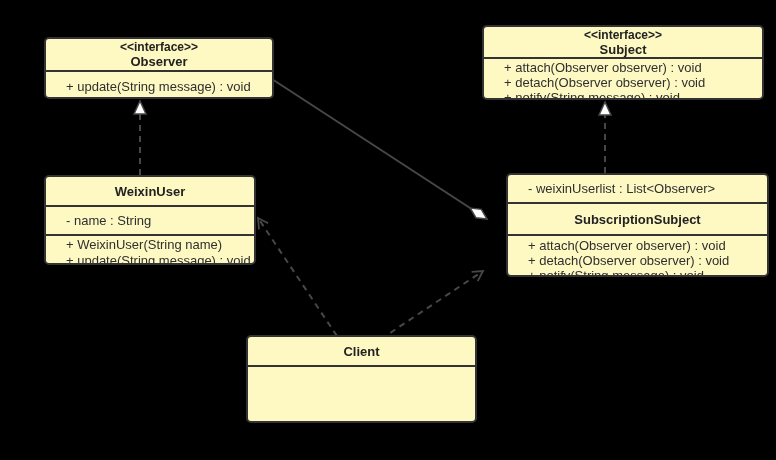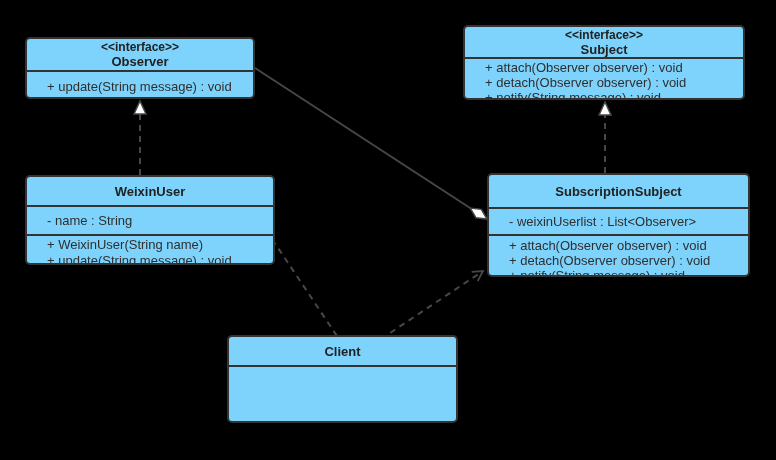--- a/index.html
+++ b/index.html
@@ -26,26 +26,27 @@
     stroke-dasharray: 6 5;
     fill: none;
   }
   .connector-solid {
     stroke: #474747;
     stroke-width: 2;
     fill: none;
   }
   .uml-box {
     position: absolute;
-    background: #7dd3fc;
+    background: #fef9c3;
     border: 2px solid #333333;
     border-radius: 5px;
     box-sizing: border-box;
     color: #2f2f2f;
     overflow: hidden;
+    margin-left: 19px;
   }
   .compartment {
     box-sizing: border-box;
     overflow: hidden;
   }
   .compartment + .compartment {
     border-top: 2px solid #333333;
   }
   .header {
     display: flex;
@@ -80,21 +81,21 @@
 
   
   #box-observer            { left: 25px;  top: 37px;  width: 230px; height: 62px; }
   #box-observer .header    { height: 31px; }
   #box-observer .methods   { height: 31px; }
 
   #box-subject             { left: 463px; top: 25px;  width: 282px; height: 75px; }
   #box-subject .header     { height: 30px; }
   #box-subject .methods    { height: 45px; padding-top: 1px; }
 
-  #box-weixinuser          { left: 25px;  top: 175px; width: 250px; height: 90px; }
+  #box-weixinuser          { left: 25px;  top: 175px; width: 212px; height: 90px; }
   #box-weixinuser .header  { height: 28px; }
   #box-weixinuser .attrs   { height: 29px; }
   #box-weixinuser .methods { height: 33px; padding-top: 1px; }
 
   #box-subscription          { left: 487px; top: 173px; width: 263px; height: 104px; }
   #box-subscription .header  { height: 32px; }
   #box-subscription .attrs   { height: 27px; }
   #box-subscription .methods { height: 45px; padding-top: 2px; }
 
   #box-client              { left: 227px; top: 335px; width: 231px; height: 88px; }
@@ -156,25 +157,25 @@
     <div class="compartment attrs center-single">
       <div class="member-row">- name : String</div>
     </div>
     <div class="compartment methods rows-loose">
       <div class="member-row">+ WeixinUser(String name)</div>
       <div class="member-row">+ update(String message) : void</div>
     </div>
   </div>
 
   <div class="uml-box" id="box-subscription">
+    <div class="compartment attrs center-single">
+      <div class="member-row">- weixinUserlist : List&lt;Observer&gt;</div>
+    </div>
     <div class="compartment header">
       <div class="class-name">SubscriptionSubject</div>
-    </div>
-    <div class="compartment attrs center-single">
-      <div class="member-row">- weixinUserlist : List&lt;Observer&gt;</div>
     </div>
     <div class="compartment methods rows-tight">
       <div class="member-row">+ attach(Observer observer) : void</div>
       <div class="member-row">+ detach(Observer observer) : void</div>
       <div class="member-row">+ notify(String message) : void</div>
     </div>
   </div>
 
   <div class="uml-box" id="box-client">
     <div class="compartment header">

